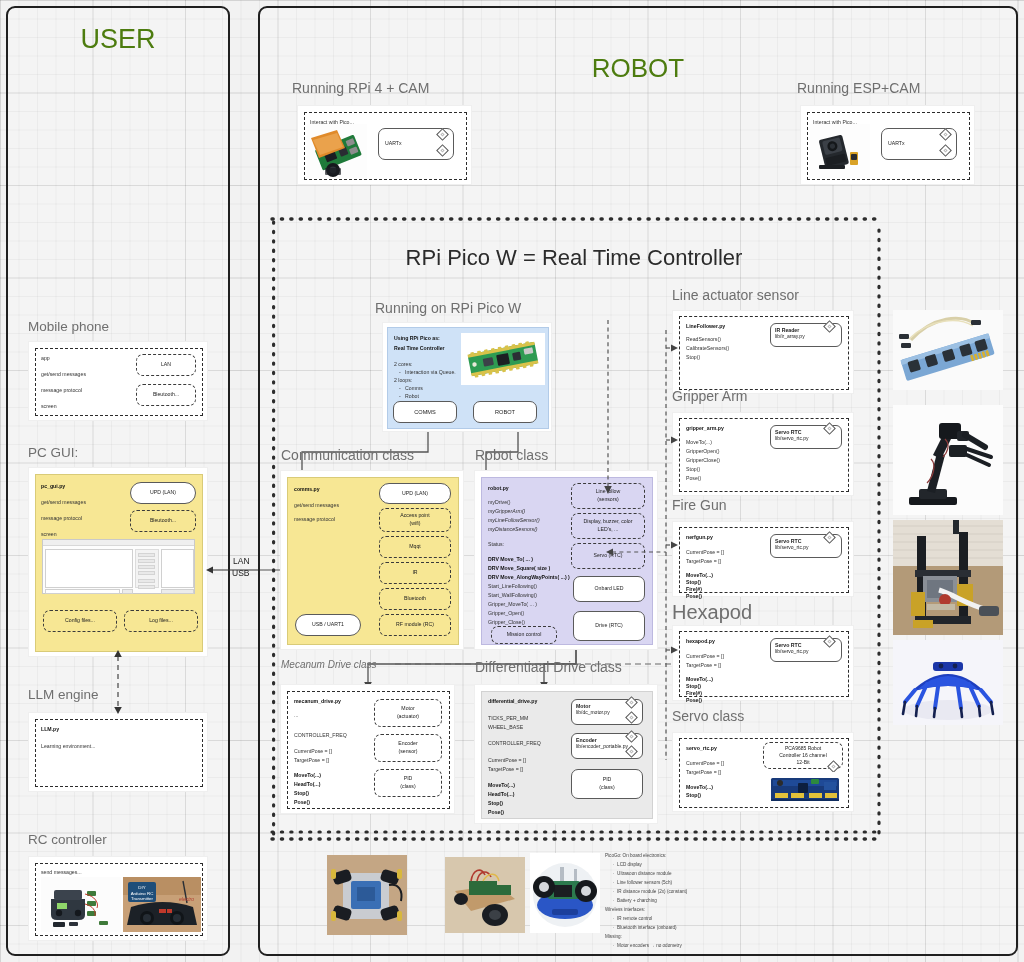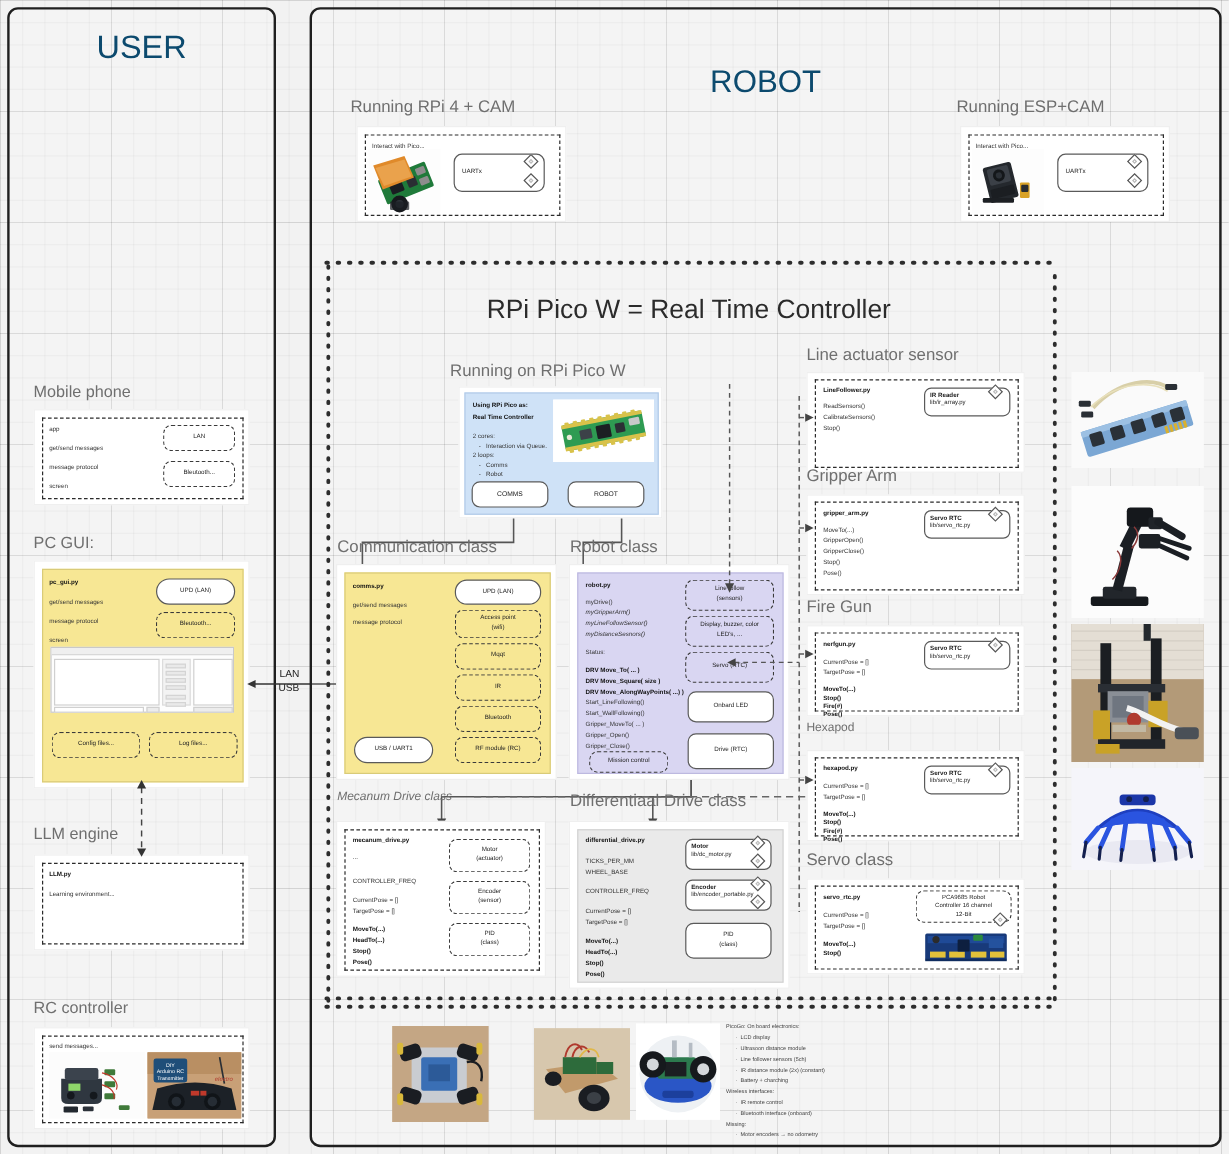--- a/index.html
+++ b/index.html
@@ -22,21 +22,21 @@
   .abs{position:absolute;}
 
   .panel{
     position:absolute;
     border:2px solid #1f1f1f;
     border-radius:9px;
     background:rgba(255,255,255,0.16);
   }
   .panel-title{
     position:absolute; width:100%; text-align:center;
-    color:#0c4a6e; font-weight:400;
+    color:#4d7c0f; font-weight:400;
   }
   .sec-title{
     position:absolute; color:#6f6f6f; font-size:13.5px; white-space:nowrap;
   }
   .white-card{
     position:absolute; background:#fff; border:1px solid #efefef;
   }
   .dash-card{
     position:absolute; border:1.4px dashed #2b2b2b; background:#fff;
   }
@@ -468,21 +468,21 @@
   <div class="txt" style="left:13px; top:56px;"><b>Stop()</b></div>
   <div class="txt" style="left:13px; top:63px;"><b>Fire(#)</b></div>
   <div class="txt" style="left:13px; top:70px;"><b>Pose()</b></div>
   <div class="lib-in" style="left:97px; top:12px; width:72px; height:24px;">
     <div><b>Servo RTC</b></div>
     <div>lib/servo_rtc.py</div>
   </div>
   <div class="diamond" style="left:152px; top:11px;"></div>
 </div>
 
-<div class="sec-title" style="left:672px; top:601px; font-size:10px;">Hexapod</div>
+<div class="sec-title" style="left:672px; top:601px; font-size:20px;">Hexapod</div>
 <div class="white-card" style="left:672px; top:625px; width:182px; height:76px;">
   <div class="dash-card" style="left:6px; top:5px; width:170px; height:66px;"></div>
   <div class="txt" style="left:13px; top:11px;"><b>hexapod.py</b></div>
   <div class="txt" style="left:13px; top:26px;">CurrentPose = []</div>
   <div class="txt" style="left:13px; top:35px;">TargetPose = []</div>
   <div class="txt" style="left:13px; top:49px;"><b>MoveTo(...)</b></div>
   <div class="txt" style="left:13px; top:56px;"><b>Stop()</b></div>
   <div class="txt" style="left:13px; top:63px;"><b>Fire(#)</b></div>
   <div class="txt" style="left:13px; top:70px;"><b>Pose()</b></div>
   <div class="lib-in" style="left:97px; top:12px; width:72px; height:24px;">

